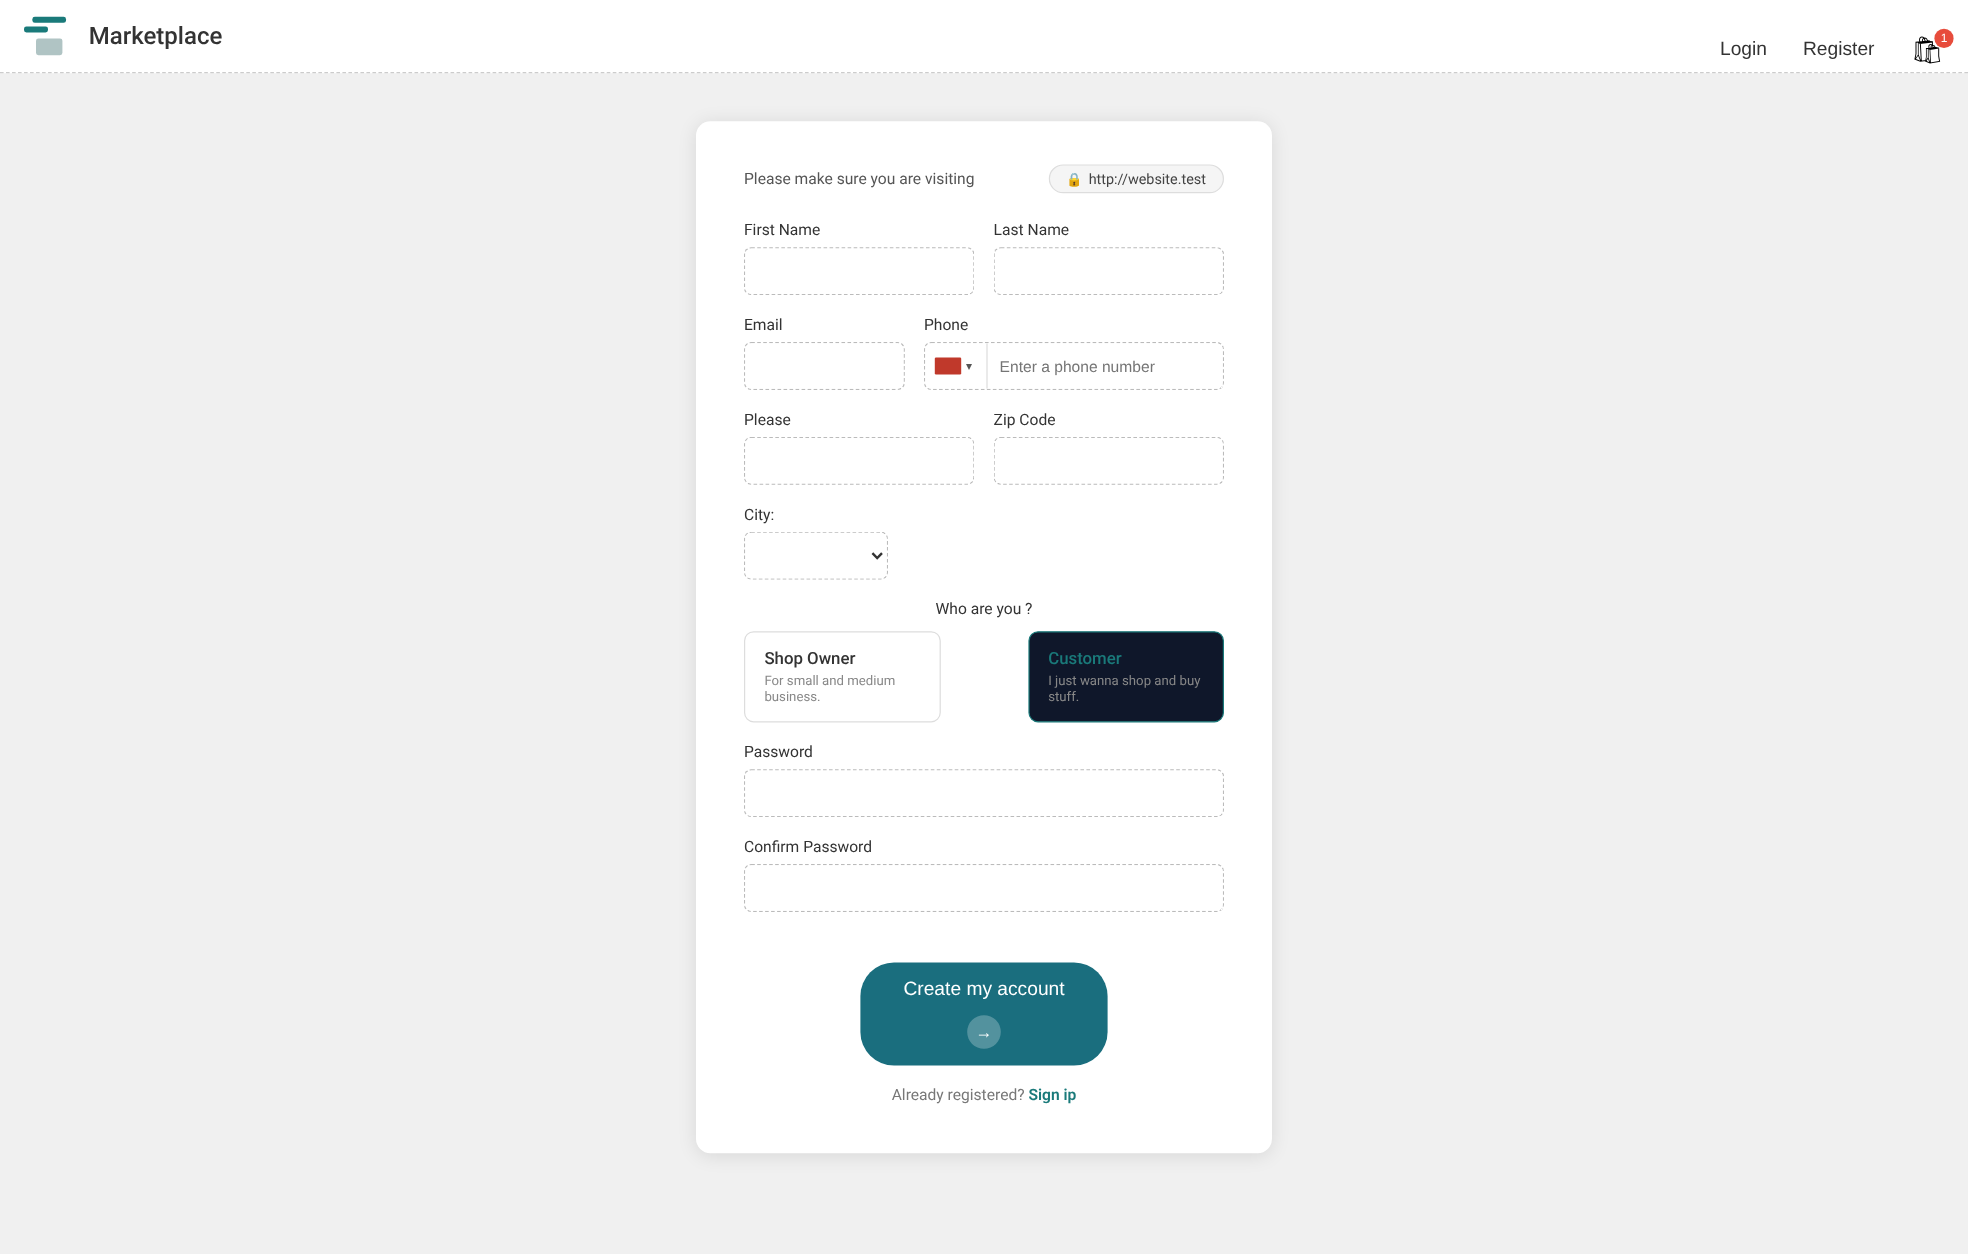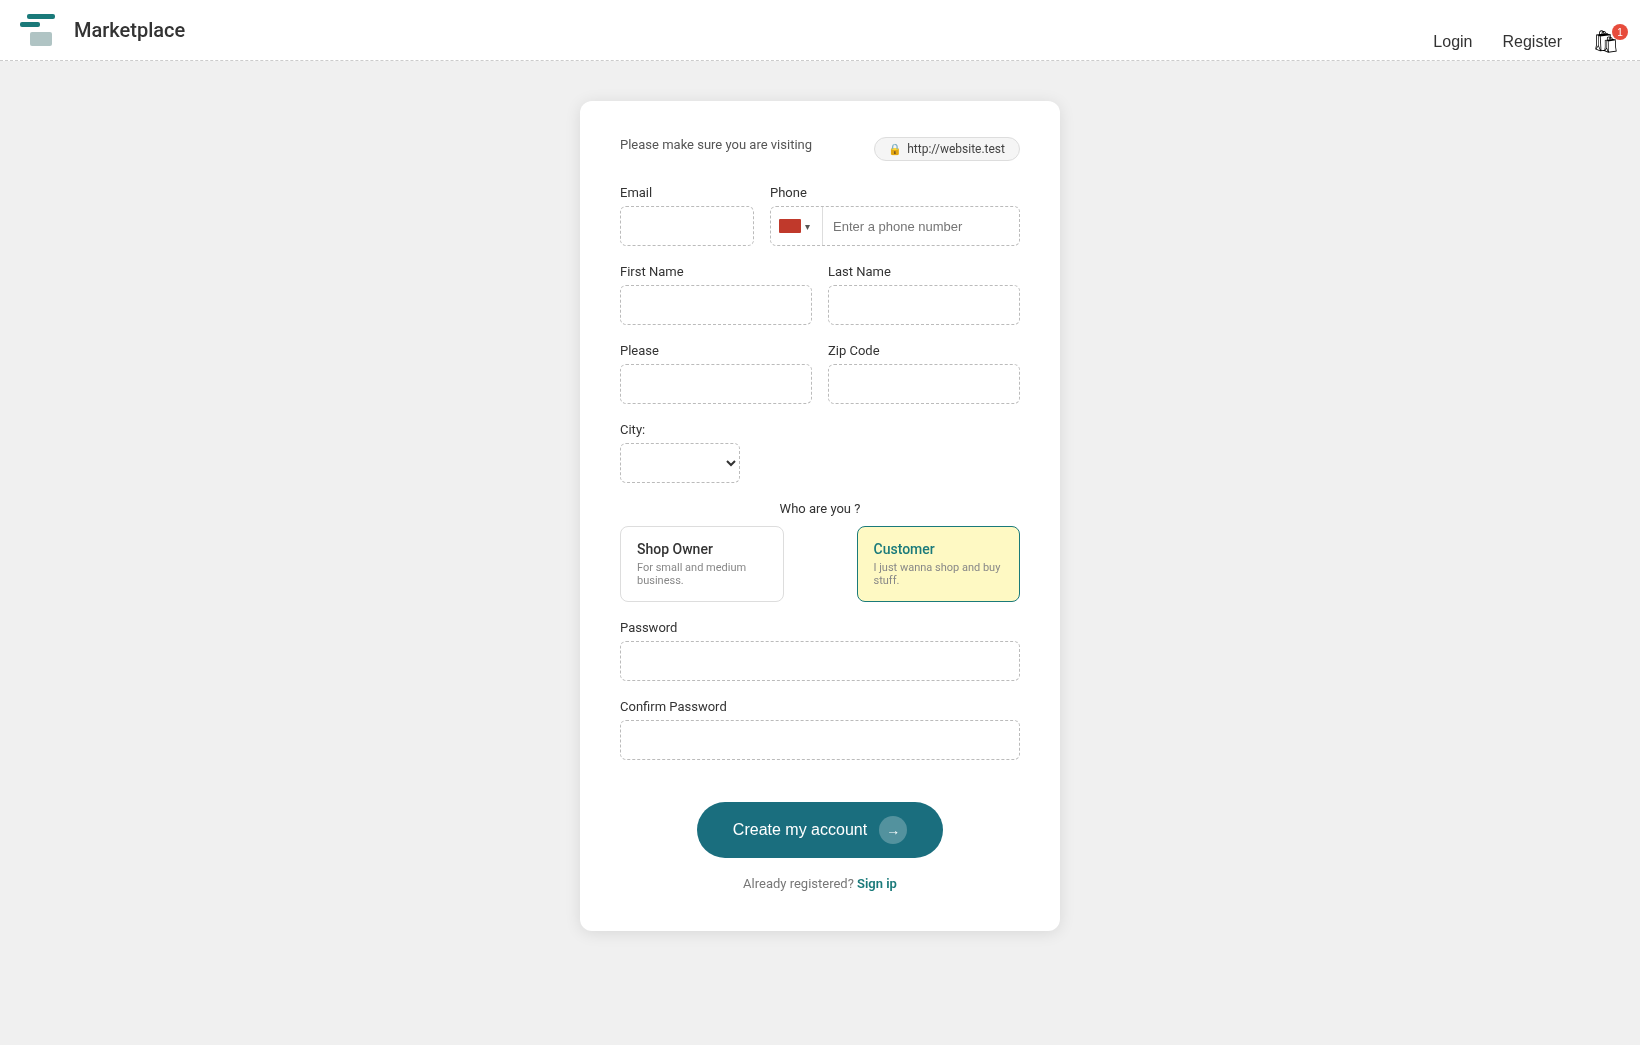--- a/index.html
+++ b/index.html
@@ -92,21 +92,21 @@
       background: #fff;
       border-radius: 12px;
       box-shadow: 0 2px 16px rgba(0,0,0,0.10);
       padding: 36px 40px 40px;
       width: 480px;
       max-width: 100%;
     }
 
     .security-notice {
       display: flex;
-      align-items: flex-start;
+      align-items: center;
       justify-content: space-between;
       margin-bottom: 24px;
     }
     .security-text {
       font-size: 13px;
       color: #555;
     }
     .security-url {
       background: #f5f5f5;
       border: 1px solid #ddd;
@@ -219,21 +219,21 @@
       flex: 1;
       border: 1.5px solid #ddd;
       border-radius: 8px;
       padding: 14px 16px;
       cursor: pointer;
       background: #fff;
       text-align: left;
     }
     .who-card.selected {
       border-color: #1a7a7a;
-      background: #fef9c3;
+      background: #0f172a;
       margin-left: 45px;
     }
     .who-card-title {
       font-size: 14px;
       font-weight: 500;
       color: #333;
       margin-bottom: 4px;
     }
     .who-card.selected .who-card-title { color: #1a7a7a; }
     .who-card-desc {
@@ -254,20 +254,21 @@
       color: #fff;
       border: none;
       border-radius: 28px;
       padding: 14px 36px;
       font-size: 16px;
       font-weight: 500;
       cursor: pointer;
       margin: 24px auto 0;
       width: auto;
       min-width: 200px;
+      flex-direction: column;
     }
     .arrow-icon {
       background: rgba(255,255,255,0.25);
       border-radius: 50%;
       width: 28px;
       height: 28px;
       display: flex;
       align-items: center;
       justify-content: center;
       font-size: 14px;
@@ -320,43 +321,43 @@
     <div class="security-notice">
       <span class="security-text">Please make sure you are visiting</span>
       <div class="security-url">
         <span class="lock-icon">🔒</span>
         <span>http://website.test</span>
       </div>
     </div>
 
     <div class="form-row">
       <div class="form-group">
+        <label class="form-label">First Name</label>
+        <input class="form-input" type="text" placeholder="" style="">
+      </div>
+      <div class="form-group">
+        <label class="form-label">Last Name</label>
+        <input class="form-input" type="text" placeholder="" style="">
+      </div>
+    </div>
+
+    <div class="form-row">
+      <div class="form-group">
         <label class="form-label">Email</label>
         <input class="form-input" type="email" placeholder="" style="">
       </div>
       <div class="form-group">
         <label class="form-label">Phone</label>
         <div class="phone-input-wrapper">
           <button class="phone-flag-btn">
             <span class="flag-rect"></span>
             <span class="chevron-down">▾</span>
           </button>
           <input class="phone-input" type="tel" placeholder="Enter a phone number" style="">
         </div>
-      </div>
-    </div>
-
-    <div class="form-row">
-      <div class="form-group">
-        <label class="form-label">First Name</label>
-        <input class="form-input" type="text" placeholder="" style="">
-      </div>
-      <div class="form-group">
-        <label class="form-label">Last Name</label>
-        <input class="form-input" type="text" placeholder="" style="">
       </div>
     </div>
 
     <div class="form-row">
       <div class="form-group">
         <label class="form-label">Please</label>
         <input class="form-input" type="text" placeholder="" style="">
       </div>
       <div class="form-group">
         <label class="form-label">Zip Code</label>

